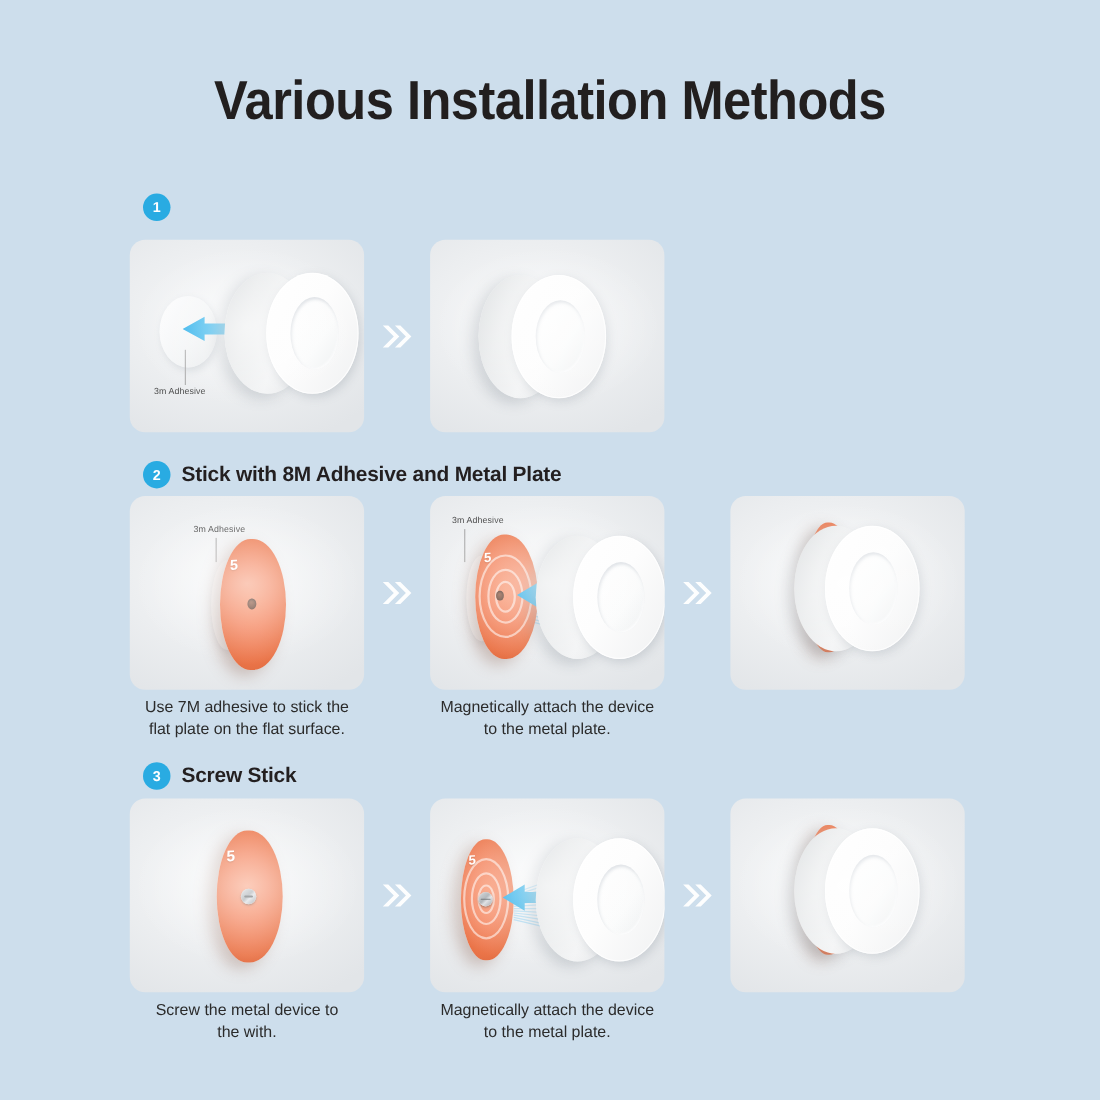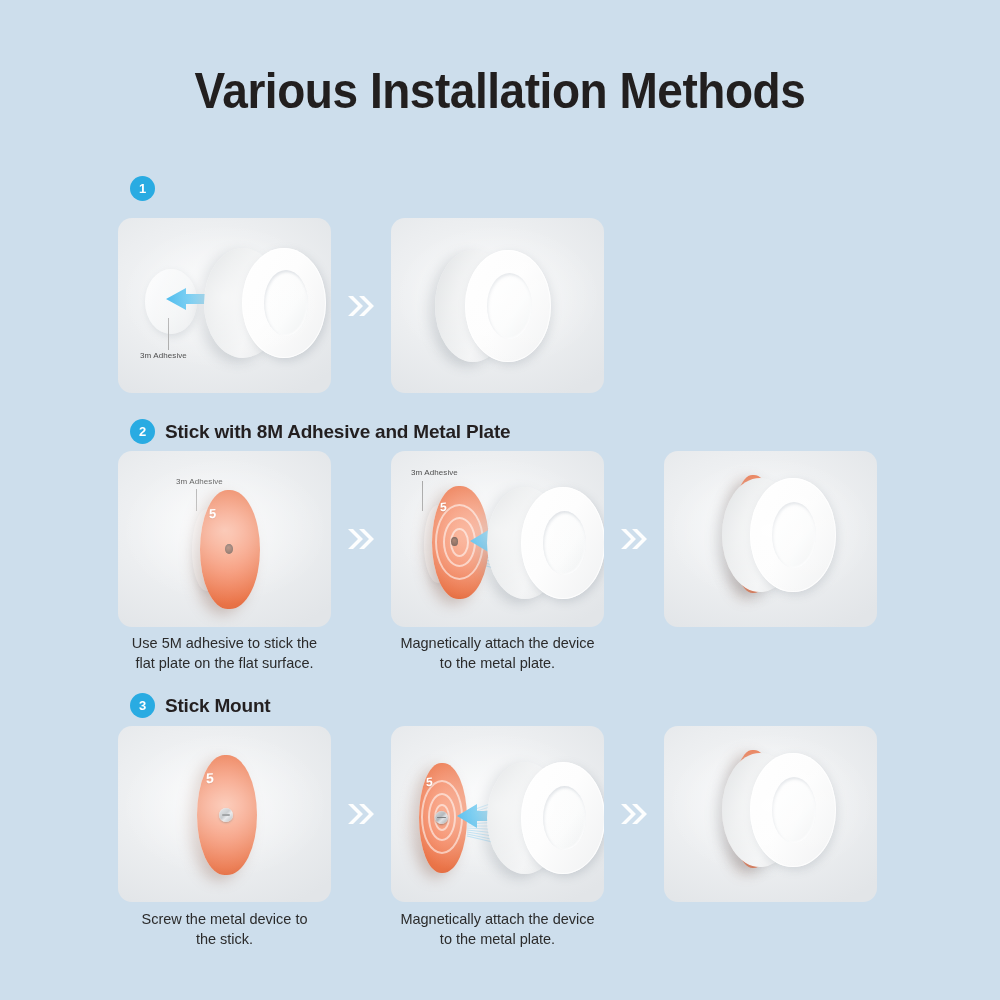--- a/index.html
+++ b/index.html
@@ -328,31 +328,31 @@
     </div>
     <div class="device" style="left:70px; top:27px; width:102px; height:114px;">
       <div class="body" style="left:-12px; width:76px; height:114px; border-radius:50%;"></div>
       <div class="face" style="left:16px; top:0; width:86px; height:114px;"></div>
       <div class="dome" style="left:38px; top:24px; width:44px; height:66px;"></div>
     </div>
   </div>
 </div>
 
 <div class="caption" style="left:118px; top:634px; width:213px;">
-  <div>Use 5M adhesive to stick the</div>
+  <div>Use 7M adhesive to stick the</div>
   <div>flat plate on the flat surface.</div>
 </div>
 <div class="caption" style="left:391px; top:634px; width:213px;">
   <div>Magnetically attach the device</div>
   <div>to the metal plate.</div>
 </div>
 
 <div class="step-header" style="top:693px;">
   <div class="step-badge">3</div>
-  <div class="step-title">Stick Mount</div>
+  <div class="step-title">Screw Stick</div>
 </div>
 
 <div class="row" style="left:118px; top:726px;">
 
   <div class="panel" style="width:213px;height:176px;">
     <div class="plate" style="left:79px; top:29px; width:60px; height:120px; border-radius:46% 50% 50% 46% / 50%;">
       <div class="logo" style="left:9px; top:16px; font-size:14px;">5</div>
       <div class="screw" style="left:22px; top:53px; width:14px; height:14px;"></div>
     </div>
   </div>
@@ -424,18 +424,18 @@
     <div class="device" style="left:70px; top:27px; width:102px; height:114px;">
       <div class="body" style="left:-12px; width:76px; height:114px; border-radius:50%;"></div>
       <div class="face" style="left:16px; top:0; width:86px; height:114px;"></div>
       <div class="dome" style="left:38px; top:24px; width:44px; height:66px;"></div>
     </div>
   </div>
 </div>
 
 <div class="caption" style="left:118px; top:910px; width:213px;">
   <div>Screw the metal device to</div>
-  <div>the stick.</div>
+  <div>the with.</div>
 </div>
 <div class="caption" style="left:391px; top:910px; width:213px;">
   <div>Magnetically attach the device</div>
   <div>to the metal plate.</div>
 </div>
 
 </body></html>

